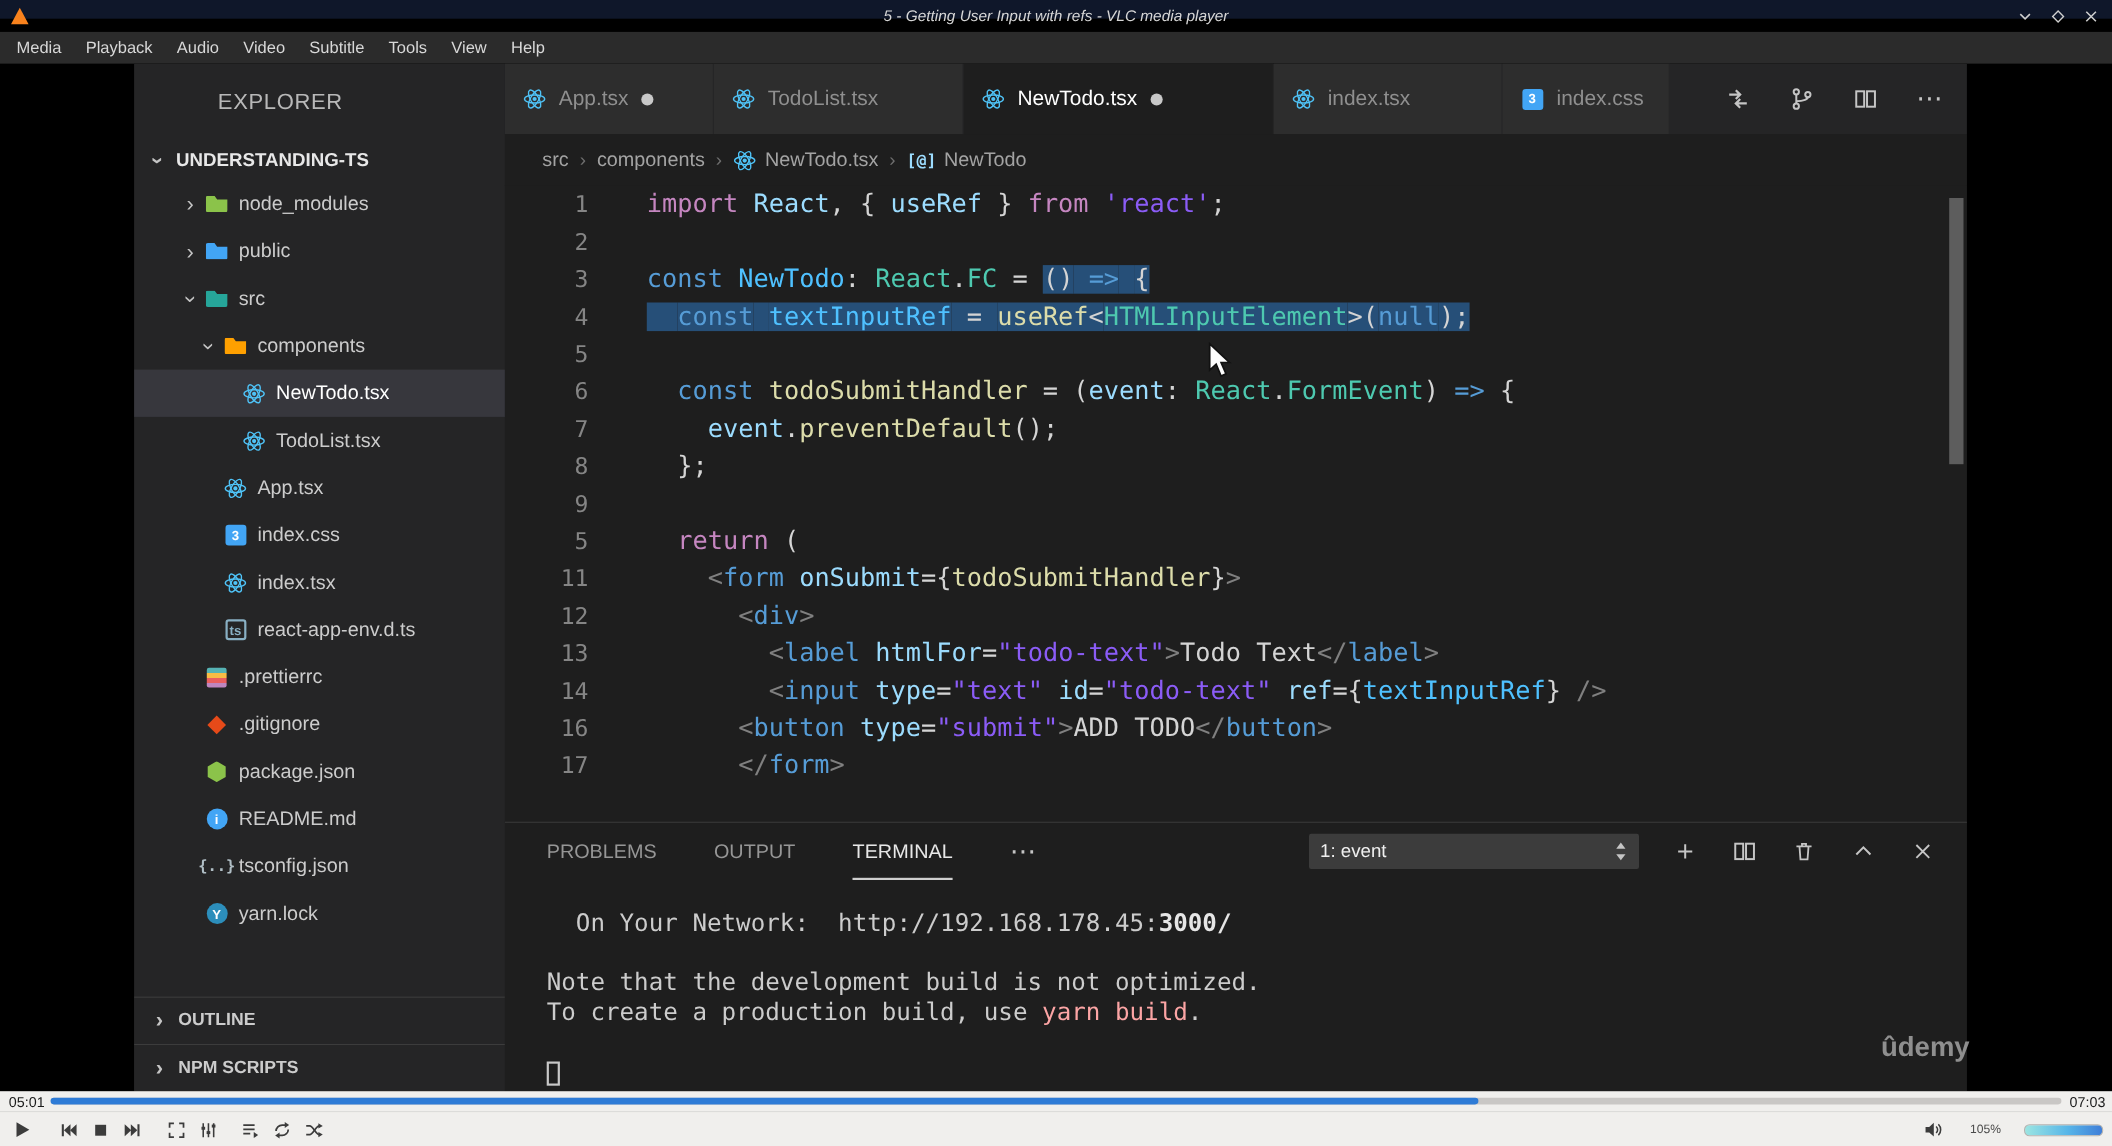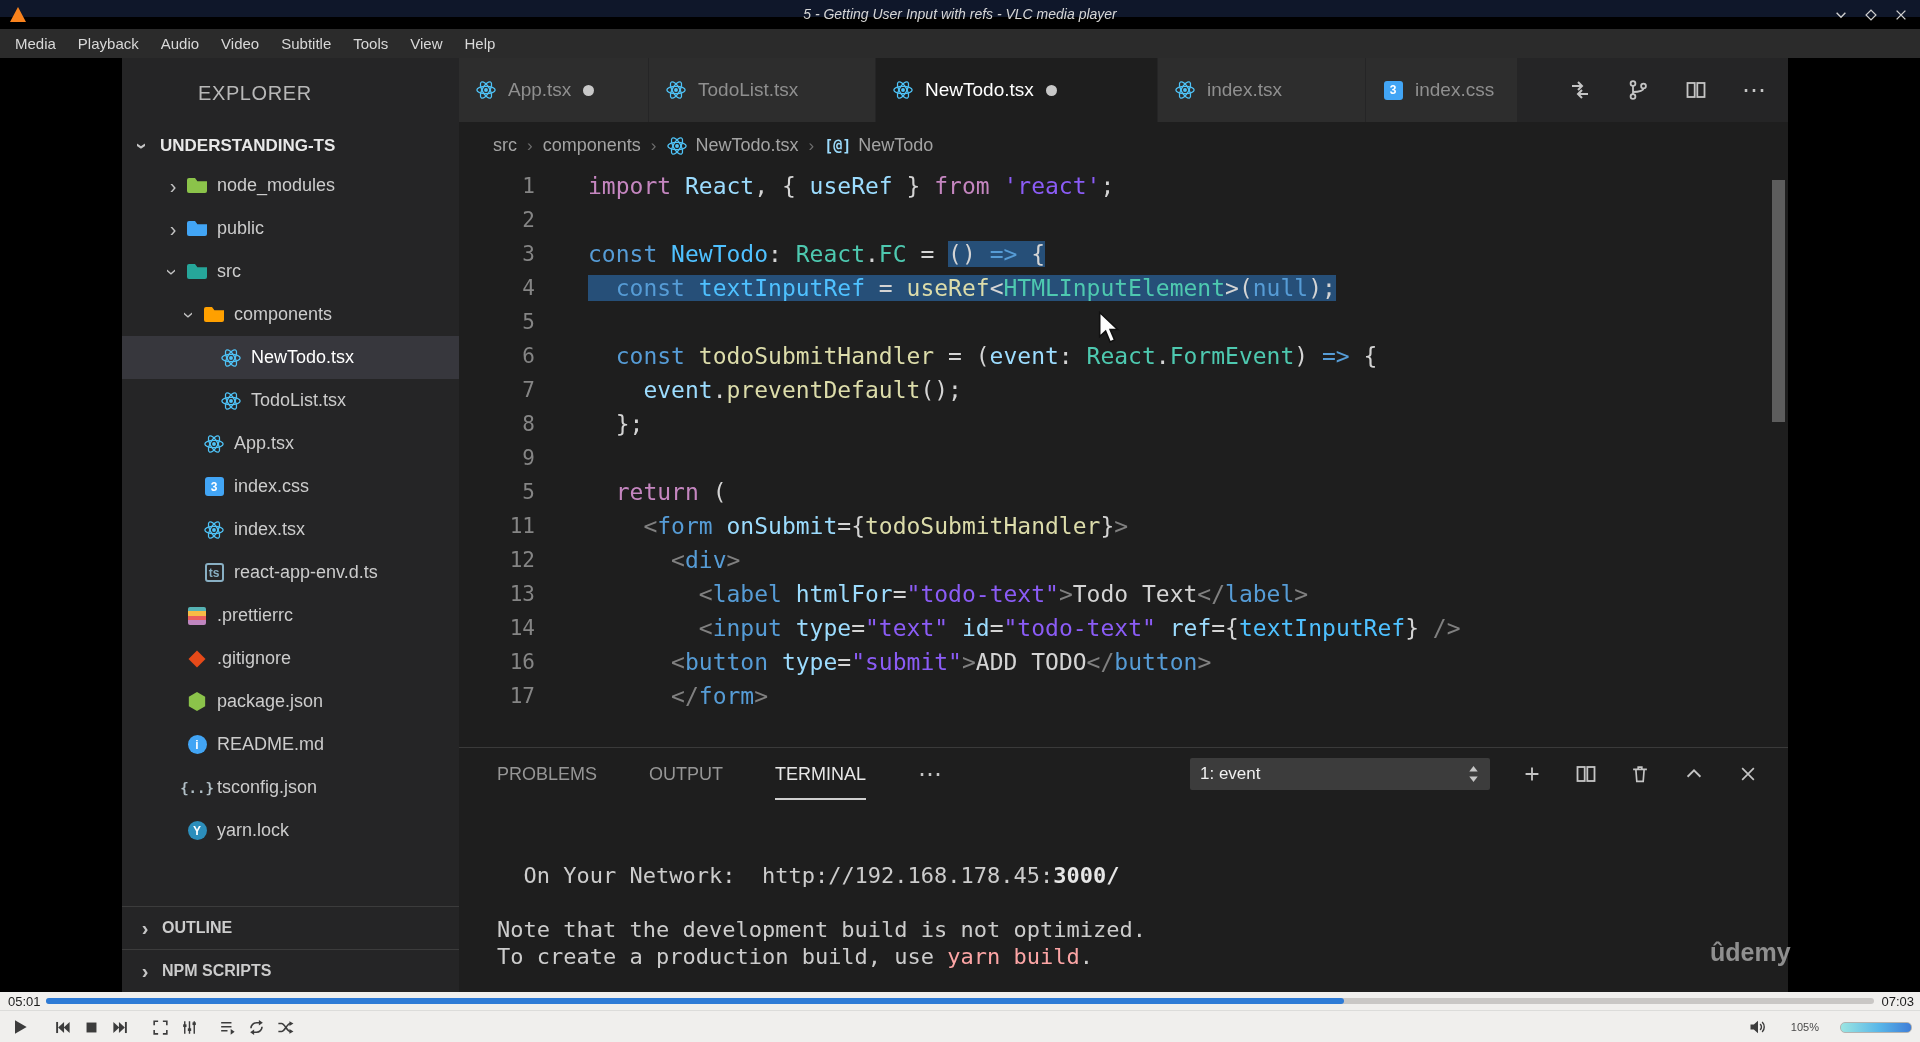--- a/index.html
+++ b/index.html
@@ -94,21 +94,21 @@
   .ptab { height:100%; display:flex; align-items:center; }
   .ptab.active { color:#e7e7e7; border-bottom:2px solid #cfcfcf; padding-top:2px; }
   .panel-more { font-size:24px; color:#c5c5c5; letter-spacing:2px; }
   .panel-right { position:absolute; right:28px; top:10px; display:flex; align-items:center; gap:30px; }
   .dropdown { width:300px; height:32px; background:#3c3c3c; color:#f0f0f0; font-size:17px;
               display:flex; align-items:center; justify-content:space-between; padding:0 10px;
               border-radius:2px; }
   .picon { width:24px; height:24px; display:flex; align-items:center; justify-content:center; }
   .terminal { position:absolute; top:78px; left:38px; right:20px;
               font-family:"DejaVu Sans Mono",monospace; font-size:22px; line-height:27px;
-              color:#cccccc; white-space:pre;margin-top:36px; }
+              color:#cccccc; white-space:pre; }
   .term-bold { font-weight:bold; color:#e6e6e6; }
   .term-cmd { color:#fca5a5; }
   .term-cursor { display:inline-block; width:12px; height:22px; border:2px solid #c8c8c8;
                  vertical-align:text-bottom; }
 
   .watermark { position:absolute; left:1588px; top:880px; color:#a3a3a3; font-size:25px;
                font-weight:bold; opacity:.85; }
   .mouse { position:absolute; left:1096px; top:253px; }
 
   

